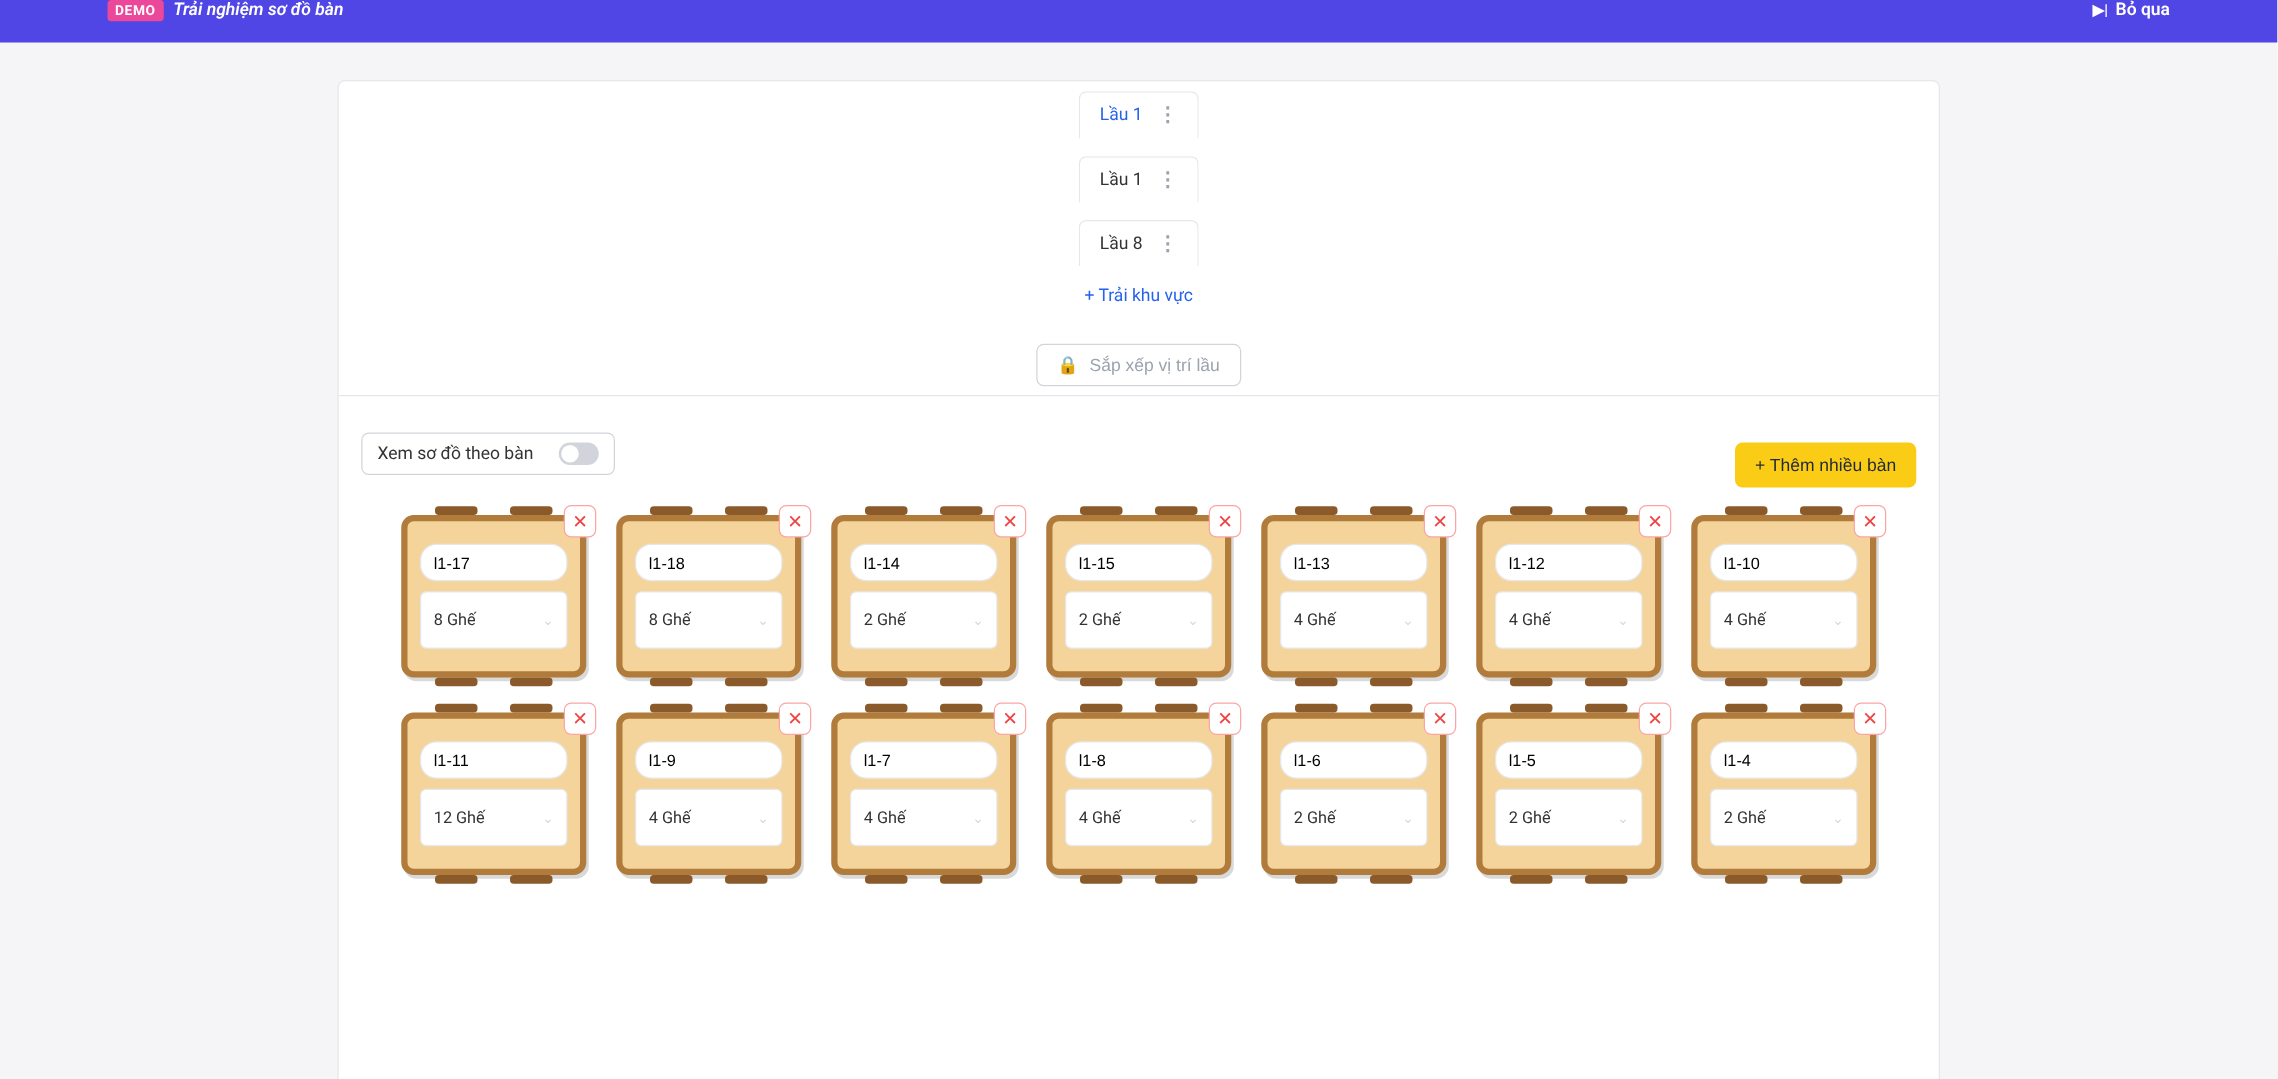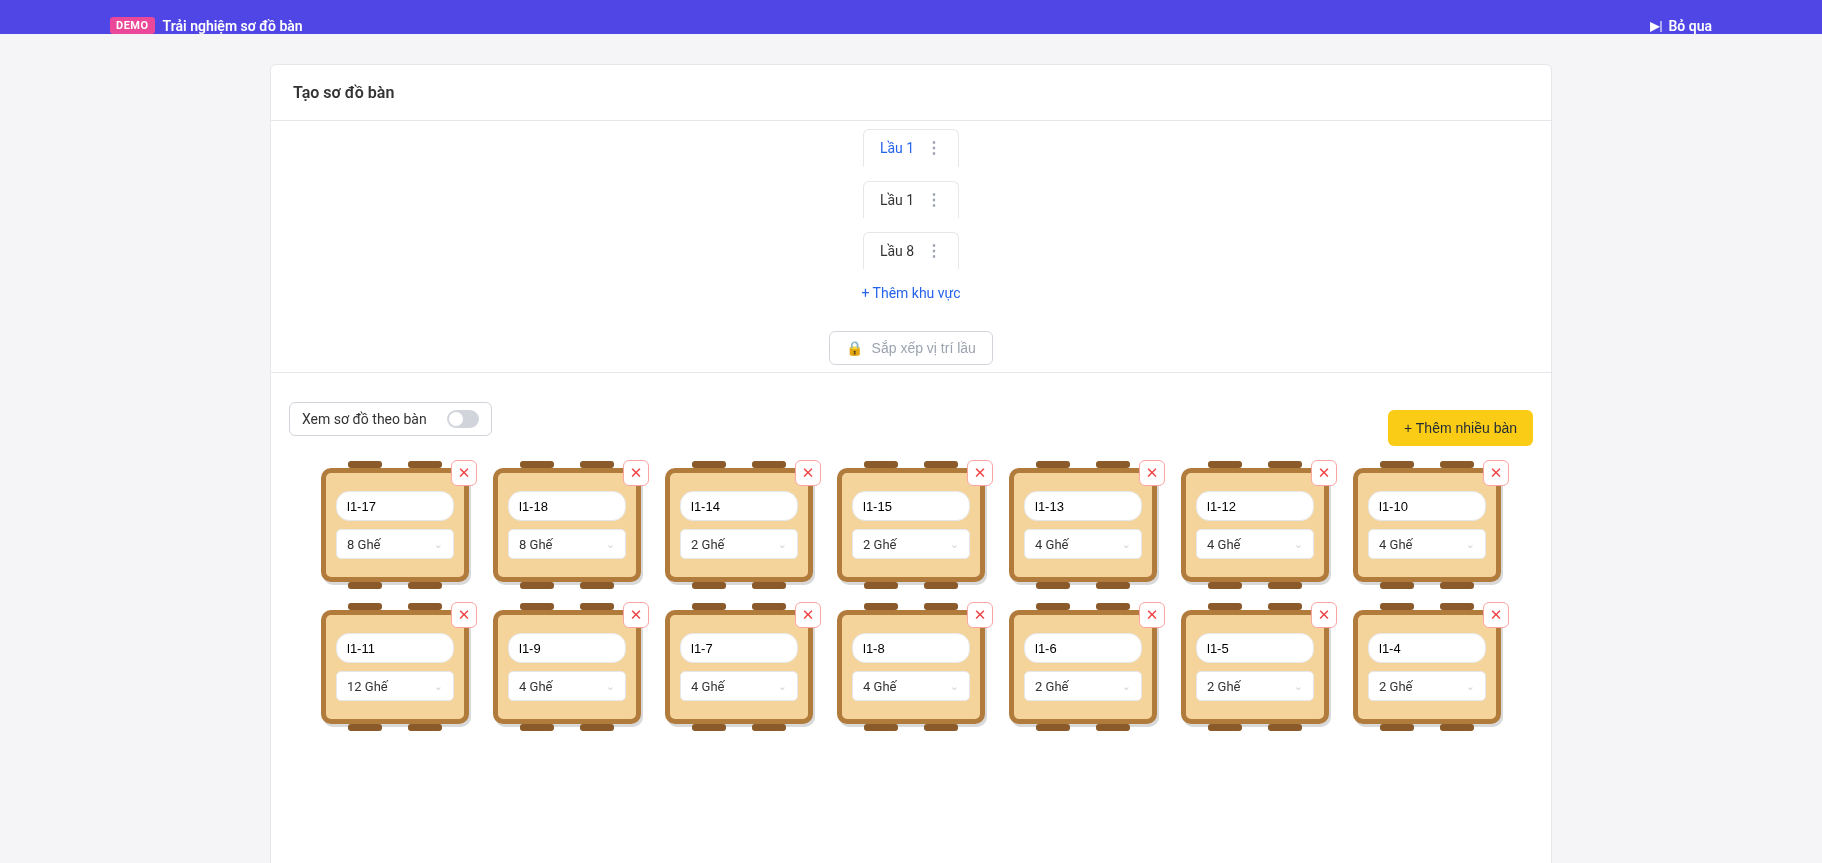--- a/index.html
+++ b/index.html
@@ -3,34 +3,34 @@
 <meta charset="utf-8">
 <style>
 * { box-sizing: border-box; margin: 0; padding: 0; }
 body { font-family: -apple-system, BlinkMacSystemFont, "Segoe UI", Roboto, sans-serif; background: #f5f5f7; font-size: 14px; color: #333; }
 
 .top-banner {
   background: #4f46e5;
   color: #fff;
   height: 34px;
   display: flex;
-  align-items: flex-end;
-  padding: 0 110px;
+  align-items: flex-start;
+  padding: 0 86px;
 }
 .demo-badge {
   background: #ec4899;
   color: #fff;
   font-size: 11px;
   font-weight: 700;
   padding: 2px 6px;
   border-radius: 3px;
   margin-right: 8px;
   letter-spacing: 0.5px;
 }
-.banner-title { font-weight: 600; font-size: 14px; }
+.banner-title { font-weight: 600; font-size: 14px; font-style: italic; }
 .banner-spacer { flex: 1; }
 .skip-link { color: #fff; font-weight: 600; cursor: pointer; display: flex; align-items: center; gap: 6px; }
 .skip-icon { font-size: 12px; }
 
 .page-wrap {
   padding: 30px 270px 30px 270px;
 }
 .card {
   background: #fff;
   border: 1px solid #e5e7eb;
@@ -169,21 +169,21 @@
   height: 30px;
   border: 1px solid #e5e7eb;
   border-radius: 13px;
   padding: 0 10px;
   font-size: 13px;
   background: #fff;
   margin-bottom: 8px;
 }
 .seat-select {
   width: 100%;
-  height: 30px;
+  height: 46px;
   border: 1px solid #e5e7eb;
   border-radius: 5px;
   padding: 0 10px;
   font-size: 13px;
   background: #fff;
   display: flex;
   align-items: center;
   justify-content: space-between;
   cursor: pointer;
   text-align: center;
@@ -230,36 +230,35 @@
   <span class="banner-title">Trải nghiệm sơ đồ bàn</span>
   <div class="banner-spacer"></div>
   <div class="skip-link">
     <span class="skip-icon">▶|</span>
     <span>Bỏ qua</span>
   </div>
 </div>
 
 <div class="page-wrap">
   <div class="card">
-    <div class="card-header">Tạo sơ đồ bàn</div>
 
     <div class="tabs-row">
       <div class="tab active">
         <span>Lầu 1</span>
         <span class="tab-dots">⋮</span>
       </div>
       <div class="tab">
         <span>Lầu 1</span>
         <span class="tab-dots">⋮</span>
       </div>
       <div class="tab">
         <span>Lầu 8</span>
         <span class="tab-dots">⋮</span>
       </div>
-      <div class="add-area">+ Thêm khu vực</div>
+      <div class="add-area">+ Trải khu vực</div>
       <div class="tabs-spacer"></div>
       <button class="sort-btn">
         <span class="lock-icon">🔒</span>
         <span>Sắp xếp vị trí lầu</span>
       </button>
     </div>
 
     <div class="panel">
       <div class="toolbar">
         <div class="view-toggle">

